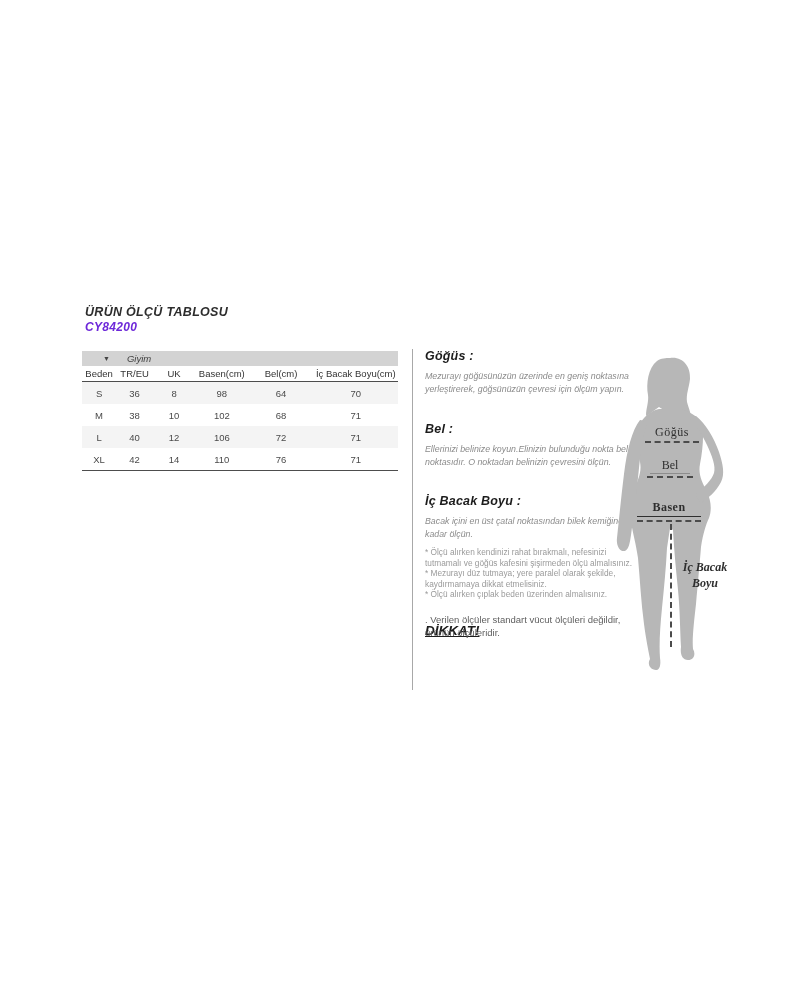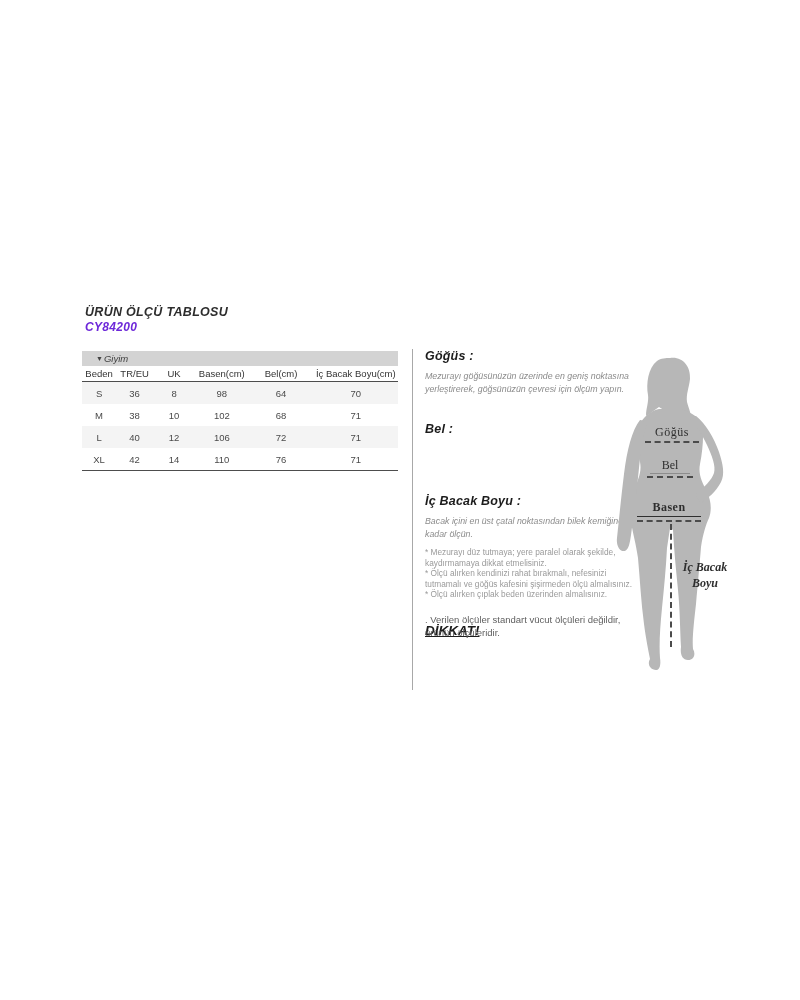--- a/index.html
+++ b/index.html
@@ -12,22 +12,22 @@
     position:absolute;left:85px;top:305px;
     font-style:italic;font-weight:bold;font-size:12.5px;line-height:15px;
     color:#2d2d2d;letter-spacing:.3px;
   }
   .product-code{
     position:absolute;left:85px;top:320px;
     font-style:italic;font-weight:bold;font-size:12px;color:#6d28d9;letter-spacing:.3px;
   }
   .cat-bar{
     position:absolute;left:82px;top:351px;width:316px;height:15px;
-    background:#d3d3d3;display:flex;align-items:center;gap:1px;
-    padding-left:14px;box-sizing:border-box;cursor:pointer;
+    background:#d3d3d3;display:flex;align-items:center;gap:17px;
+    padding-left:21px;box-sizing:border-box;cursor:pointer;
   }
   .cat-caret{font-size:7px;color:#444;line-height:1;}
   .cat-label{font-style:italic;font-size:9.5px;color:#3f3f3f;}
   table.size{
     position:absolute;left:82px;top:366px;width:316px;
     border-collapse:collapse;table-layout:fixed;
   }
   table.size th{
     font-weight:normal;font-size:9.5px;color:#333;height:15px;
     text-align:center;padding:0;border-bottom:1.5px solid #4d4d4d;white-space:nowrap;
@@ -151,27 +151,28 @@
       </tr>
     </tbody>
   </table>
 
   <div class="divider"></div>
 
   <div class="g-head" style="top:349px">Göğüs :</div>
   <div class="g-para" style="top:370px">Mezurayı göğüsünüzün üzerinde en geniş noktasına yerleştirerek, göğsünüzün çevresi için ölçüm yapın.</div>
 
   <div class="g-head" style="top:422px">Bel :</div>
+  <div class="g-para" style="top:443px">Ellerinizi belinize koyun.Elinizin bulunduğu nokta bel noktasıdır. O noktadan belinizin çevresini ölçün.</div>
 
   <div class="g-head" style="top:494px">İç Bacak Boyu :</div>
   <div class="g-para" style="top:515px">Bacak içini en üst çatal noktasından bilek kemiğine kadar ölçün.</div>
 
   <div class="g-notes">
+    <div>* Ölçü alırken kendinizi rahat bırakmalı, nefesinizi tutmamalı ve göğüs kafesini şişirmeden ölçü almalısınız.</div>
     <div>* Mezurayı düz tutmaya; yere paralel olarak şekilde, kaydırmamaya dikkat etmelisiniz.</div>
-    <div>* Ölçü alırken kendinizi rahat bırakmalı, nefesinizi tutmamalı ve göğüs kafesini şişirmeden ölçü almalısınız.</div>
     <div>* Ölçü alırken çıplak beden üzerinden almalısınız.</div>
   </div>
 
   <div class="warn-head">DİKKAT!</div>
   <div class="warn-para">. Verilen ölçüler standart vücut ölçüleri değildir, ürünün ölçüleridir.</div>
 
   <svg class="fig-svg" viewBox="0 0 120 320" aria-hidden="true">
     <g fill="#b7b7b7">
 
       <path d="M60,6 C72,4 81,14 80,27 C79,36 76,42 77,50 C79,58 82,62 80,67

